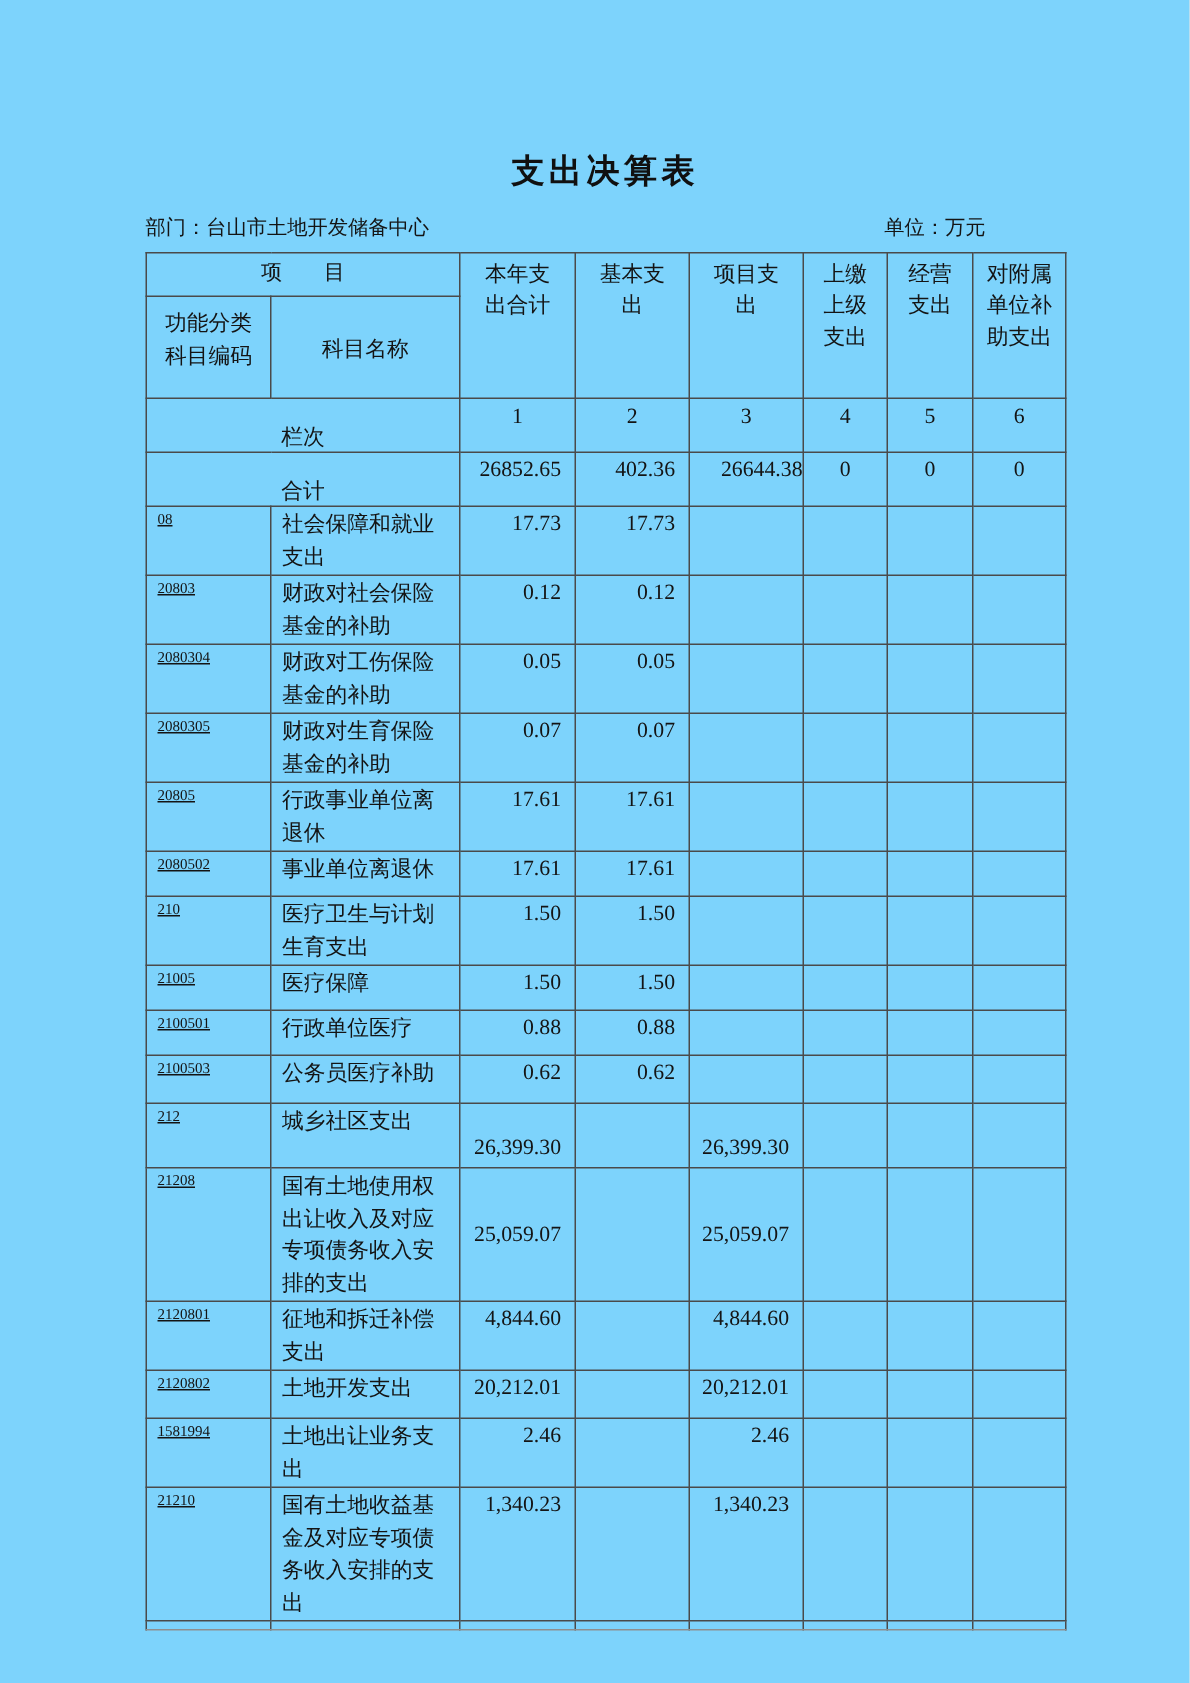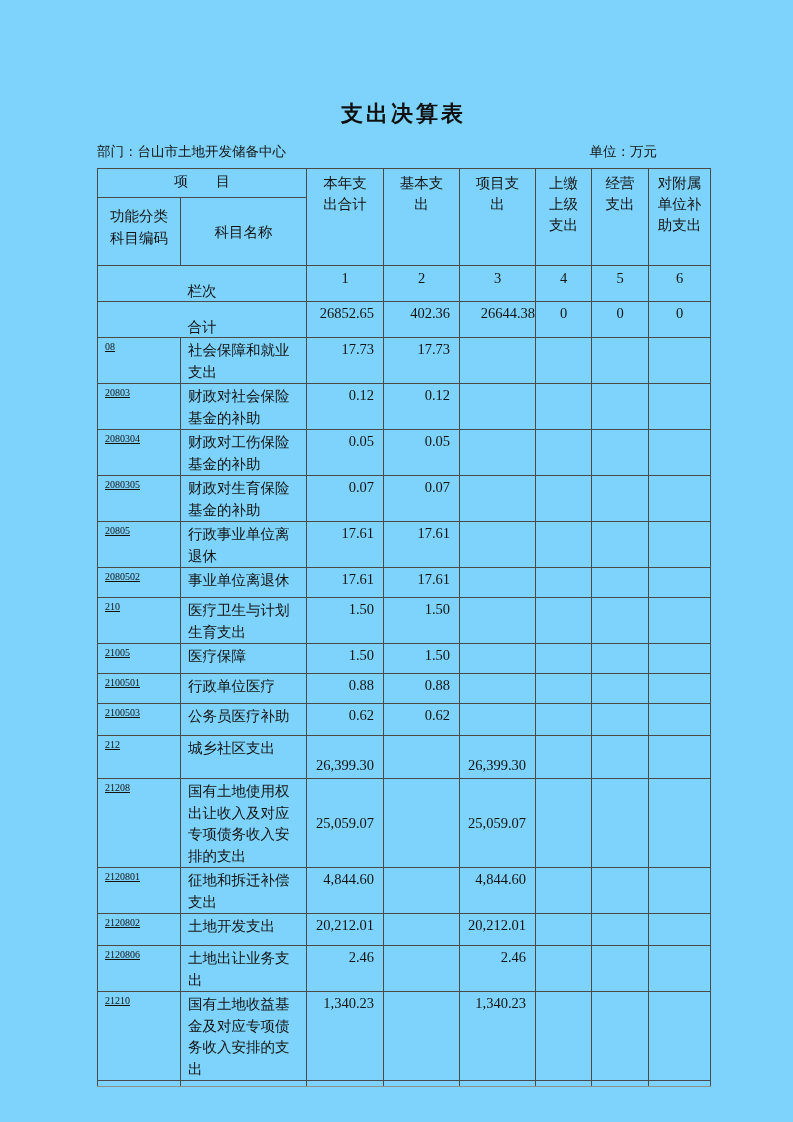--- a/index.html
+++ b/index.html
@@ -274,21 +274,21 @@
             <td class="cell-code">2120802</td>
             <td class="cell-name">土地开发支出</td>
             <td class="num">20,212.01</td>
             <td class="num"></td>
             <td class="num">20,212.01</td>
             <td class="num"></td>
             <td class="num"></td>
             <td class="num"></td>
           </tr>
           <tr style="height: 32px;">
-            <td class="cell-code">2120806</td>
+            <td class="cell-code">1581994</td>
             <td class="cell-name">土地出让业务支出</td>
             <td class="num">2.46</td>
             <td class="num"></td>
             <td class="num">2.46</td>
             <td class="num"></td>
             <td class="num"></td>
             <td class="num"></td>
           </tr>
           <tr style="height: 63px;">
             <td class="cell-code">21210</td>

